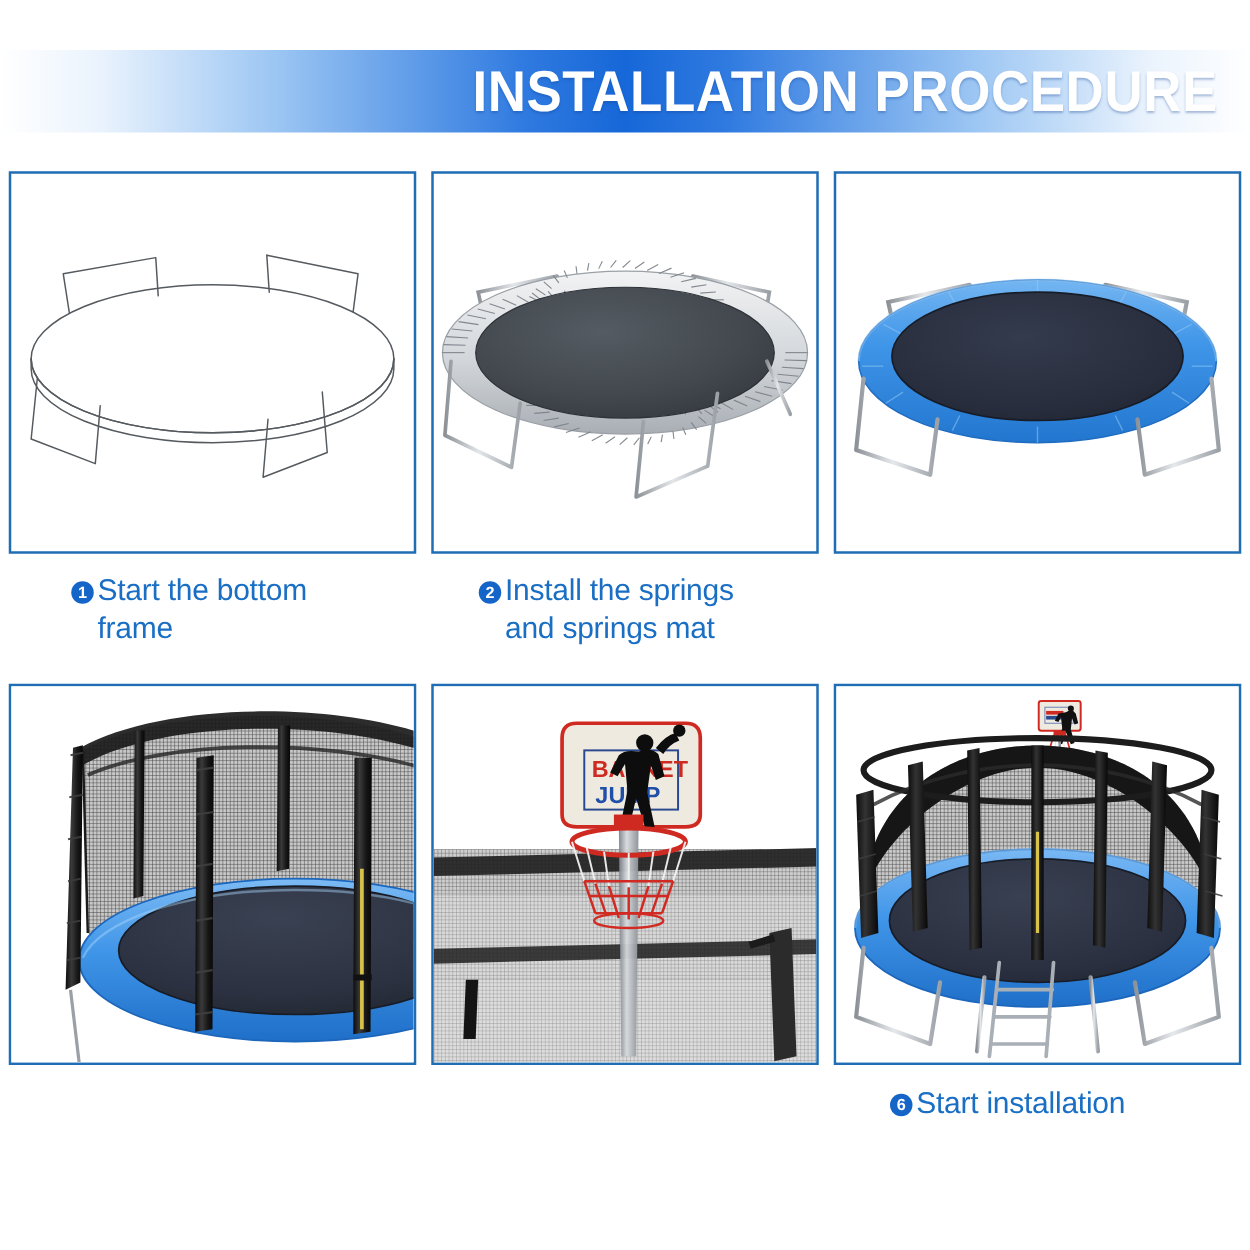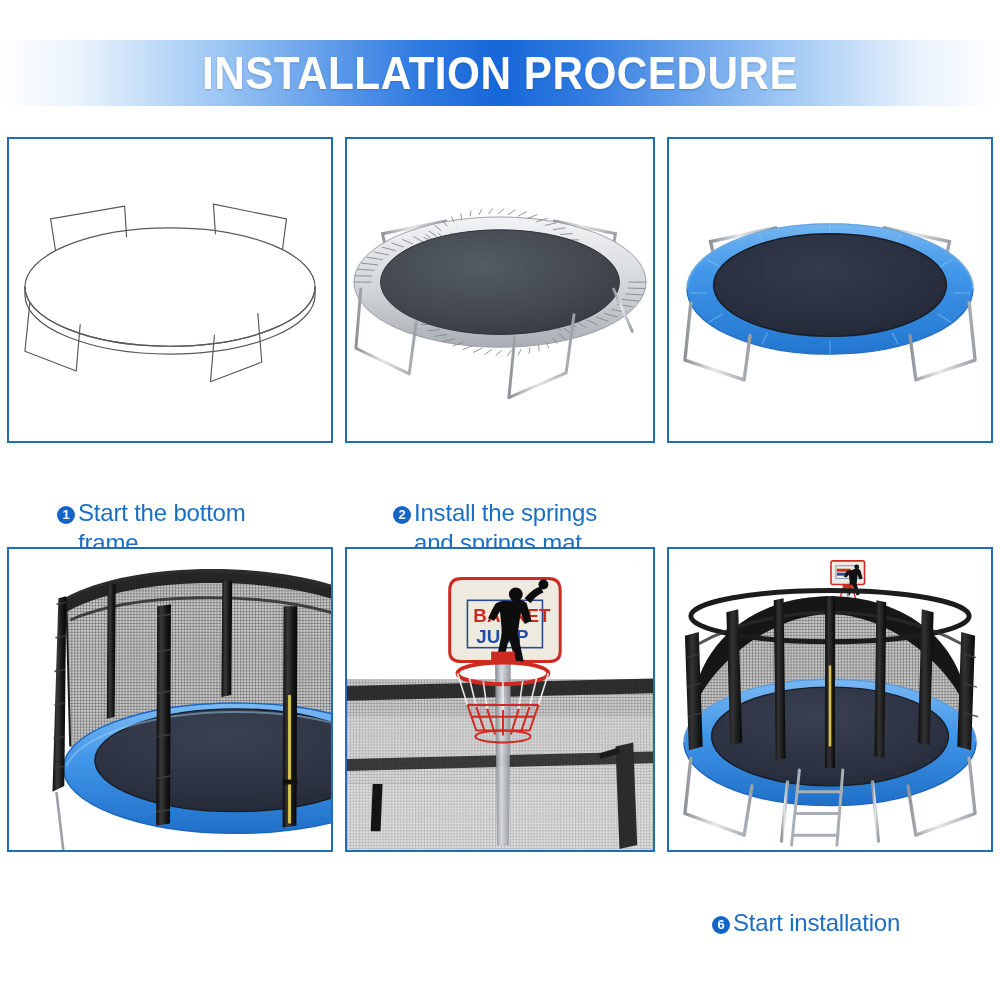--- a/index.html
+++ b/index.html
@@ -12,21 +12,21 @@
     position:relative;
   }
   #page{position:absolute;inset:0;width:1000px;height:1000px;}
 
   
   .banner{
     position:absolute;left:0;top:40px;width:1000px;height:66px;
     background:linear-gradient(to right,
         #ffffff 0%, #eaf3fd 8%, #9cc6f3 22%, #2f7ae0 42%,
         #1667d8 50%, #2f7ae0 58%, #9cc6f3 78%, #eaf3fd 92%, #ffffff 100%);
-    display:flex;align-items:center;justify-content:center;
+    display:flex;align-items:center;justify-content:flex-end;
   }
   .banner-title{
     color:#ffffff;
     font-size:46px;
     font-weight:bold;
     letter-spacing:0.5px;
     line-height:1;
     transform:scaleX(0.92);
     text-shadow:0 1px 2px rgba(20,70,150,.35);
     white-space:nowrap;
@@ -49,40 +49,39 @@
   .stage{position:absolute;inset:0;}
   .stage svg{display:block;width:100%;height:100%;}
 
   
   .caption{
     position:absolute;
     color:#1a6fc4;
     font-size:24px;
     line-height:1.25;
     letter-spacing:-0.2px;
-    margin-top:40px;
   }
   .caption .badge{
     display:inline-block;
     width:18px;height:18px;
     border-radius:50%;
     background:#1565c8;
     color:#ffffff;
     font-size:13px;
     font-weight:bold;
     line-height:18px;
     text-align:center;
     vertical-align:2px;
     margin-right:3px;
   }
   .caption .ctext{display:inline;}
   .cap-indent{display:block;padding-left:21px;}
 
   .cap1{left:57px;top:458px;width:270px;}
-  .cap2{left:393px;top:458px;width:275px;}
+  .cap2{left:383px;top:458px;width:275px;}
   .cap3{left:713px;top:458px;width:275px;}
   .cap4{left:42px;top:868px;width:290px;}
   .cap5{left:368px;top:868px;width:290px;}
   .cap6{left:712px;top:868px;width:290px;}
 </style>
 </head>
 <body>
 
 <div id="page">
 

